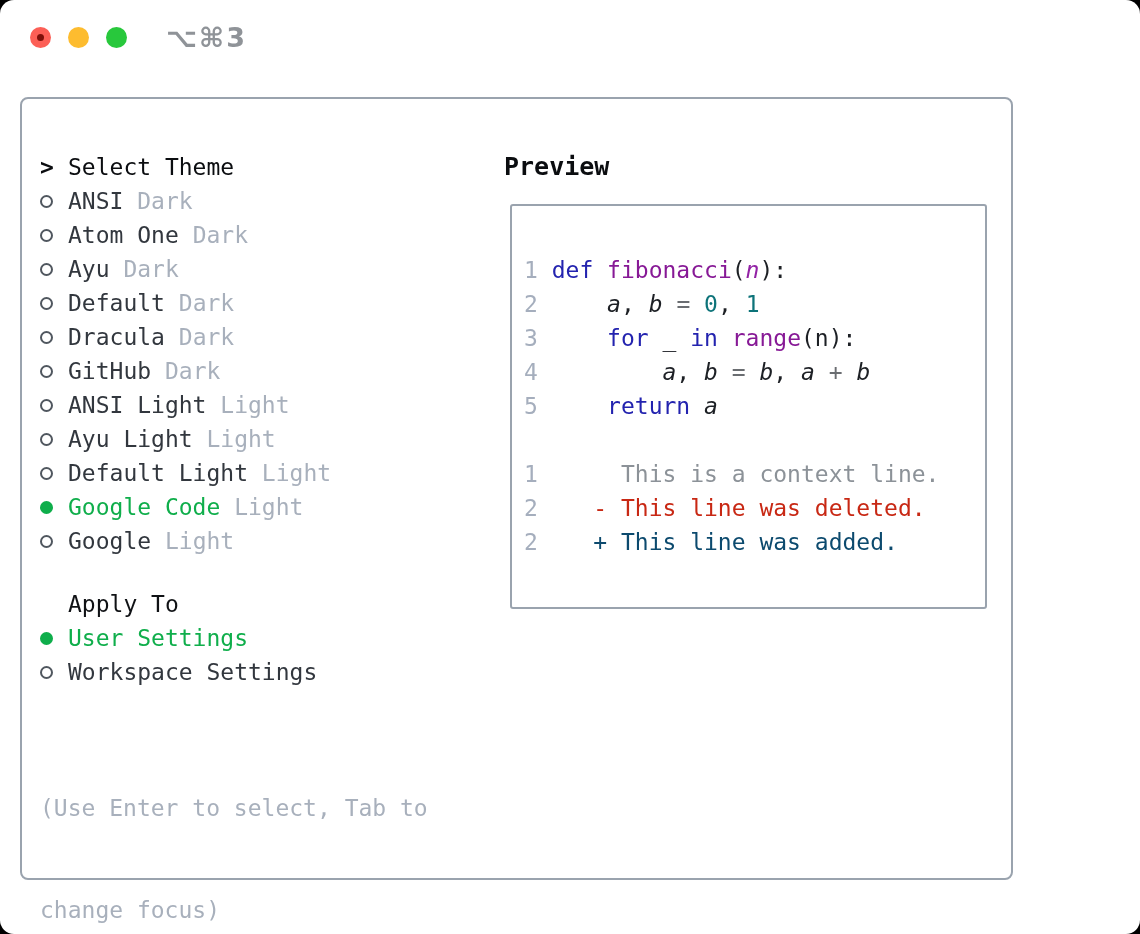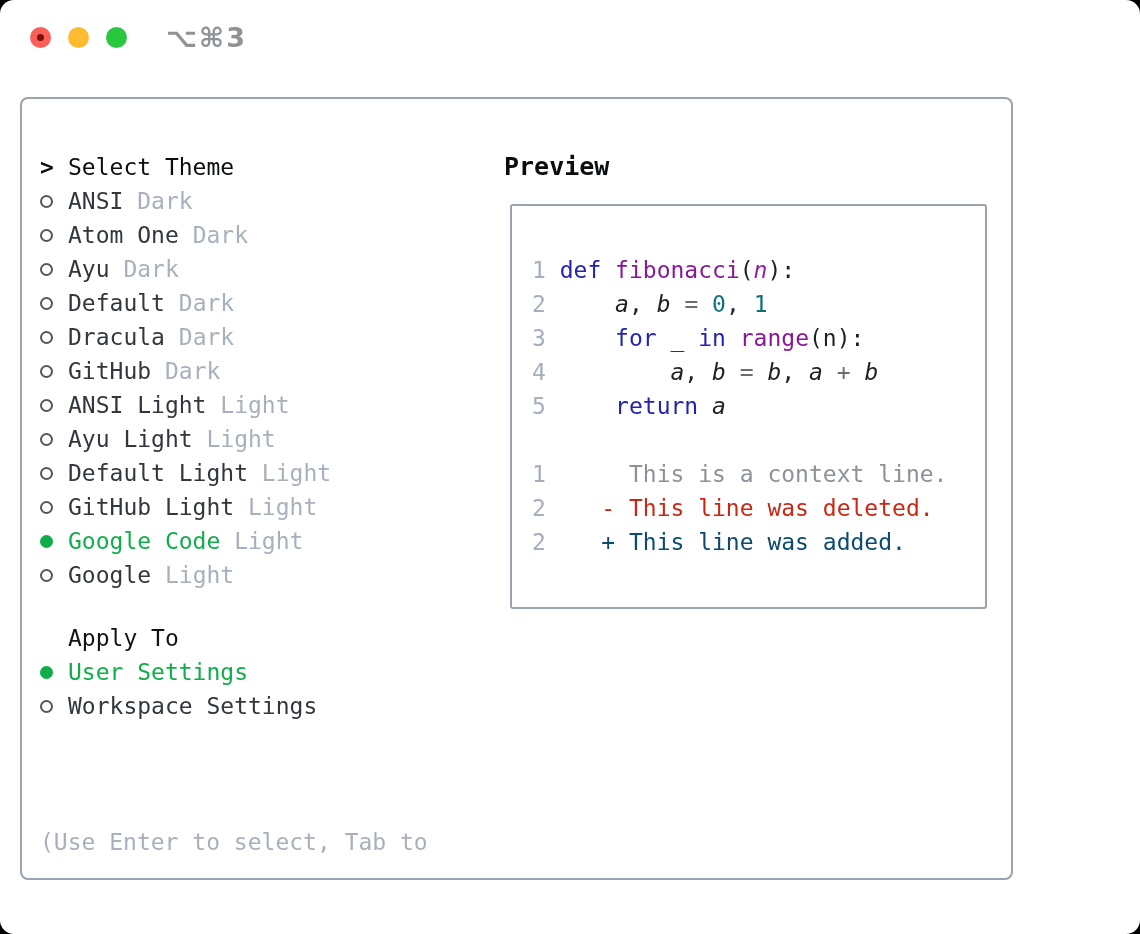--- a/index.html
+++ b/index.html
@@ -37,21 +37,21 @@
   .variant { color:#a8b0bc; }
   .apply-hdr { color:#101215; }
   .gap-top { margin-top:29px; }
   .help { margin-top:34px; color:#a8b0bc; line-height:34px; white-space:pre; }
 
   
   .preview-title { position:absolute; left:482px; top:51px; height:34px; line-height:34px;
                    font-size:25px; font-weight:700; color:#0b0d10; }
   .preview-box { position:absolute; left:488px; top:105px; width:477px; height:405px;
                  border:2px solid #9aa3ae; border-radius:3px; background:#fff; }
-  .code-area { position:absolute; left:20px; top:47px; font-size:23px; line-height:34px; }
+  .code-area { position:absolute; left:12px; top:47px; font-size:23px; line-height:34px; }
   .code-line { height:34px; white-space:pre; }
   .ln { color:#a5aebd; }
   .tk-kw   { color:#2323af; }
   .tk-fn   { color:#871996; }
   .tk-lit  { color:#0d7379; }
   .tk-id   { color:#1d2025; font-style:italic; }
   .tk-pl   { color:#1d2025; }
   .tk-op   { color:#6a6d71; }
   .tk-param{ color:#9222a5; font-style:italic; }
   .diff-context { color:#8c9298; }
@@ -83,21 +83,20 @@
       <div id="theme-list">
           <div class="row"><span class="icon-col"><span class="radio"></span></span><span class="row-text"><span>ANSI</span><span class="variant"> Dark</span></span></div>
           <div class="row"><span class="icon-col"><span class="radio"></span></span><span class="row-text"><span>Atom One</span><span class="variant"> Dark</span></span></div>
           <div class="row"><span class="icon-col"><span class="radio"></span></span><span class="row-text"><span>Ayu</span><span class="variant"> Dark</span></span></div>
           <div class="row"><span class="icon-col"><span class="radio"></span></span><span class="row-text"><span>Default</span><span class="variant"> Dark</span></span></div>
           <div class="row"><span class="icon-col"><span class="radio"></span></span><span class="row-text"><span>Dracula</span><span class="variant"> Dark</span></span></div>
           <div class="row"><span class="icon-col"><span class="radio"></span></span><span class="row-text"><span>GitHub</span><span class="variant"> Dark</span></span></div>
           <div class="row"><span class="icon-col"><span class="radio"></span></span><span class="row-text"><span>ANSI Light</span><span class="variant"> Light</span></span></div>
           <div class="row"><span class="icon-col"><span class="radio"></span></span><span class="row-text"><span>Ayu Light</span><span class="variant"> Light</span></span></div>
           <div class="row"><span class="icon-col"><span class="radio"></span></span><span class="row-text"><span>Default Light</span><span class="variant"> Light</span></span></div>
-          <div class="row"><span class="icon-col"><span class="radio"></span></span><span class="row-text"><span>GitHub Light</span><span class="variant"> Light</span></span></div>
           <div class="row"><span class="icon-col"><span class="radio sel"></span></span><span class="row-text"><span class="name-sel">Google Code</span><span class="variant"> Light</span></span></div>
           <div class="row"><span class="icon-col"><span class="radio"></span></span><span class="row-text"><span>Google</span><span class="variant"> Light</span></span></div>
         </div>
 
       <div class="row gap-top">
         <span class="icon-col"></span>
         <span class="row-text apply-hdr">Apply To</span>
       </div>
 
       <div id="apply-list">

